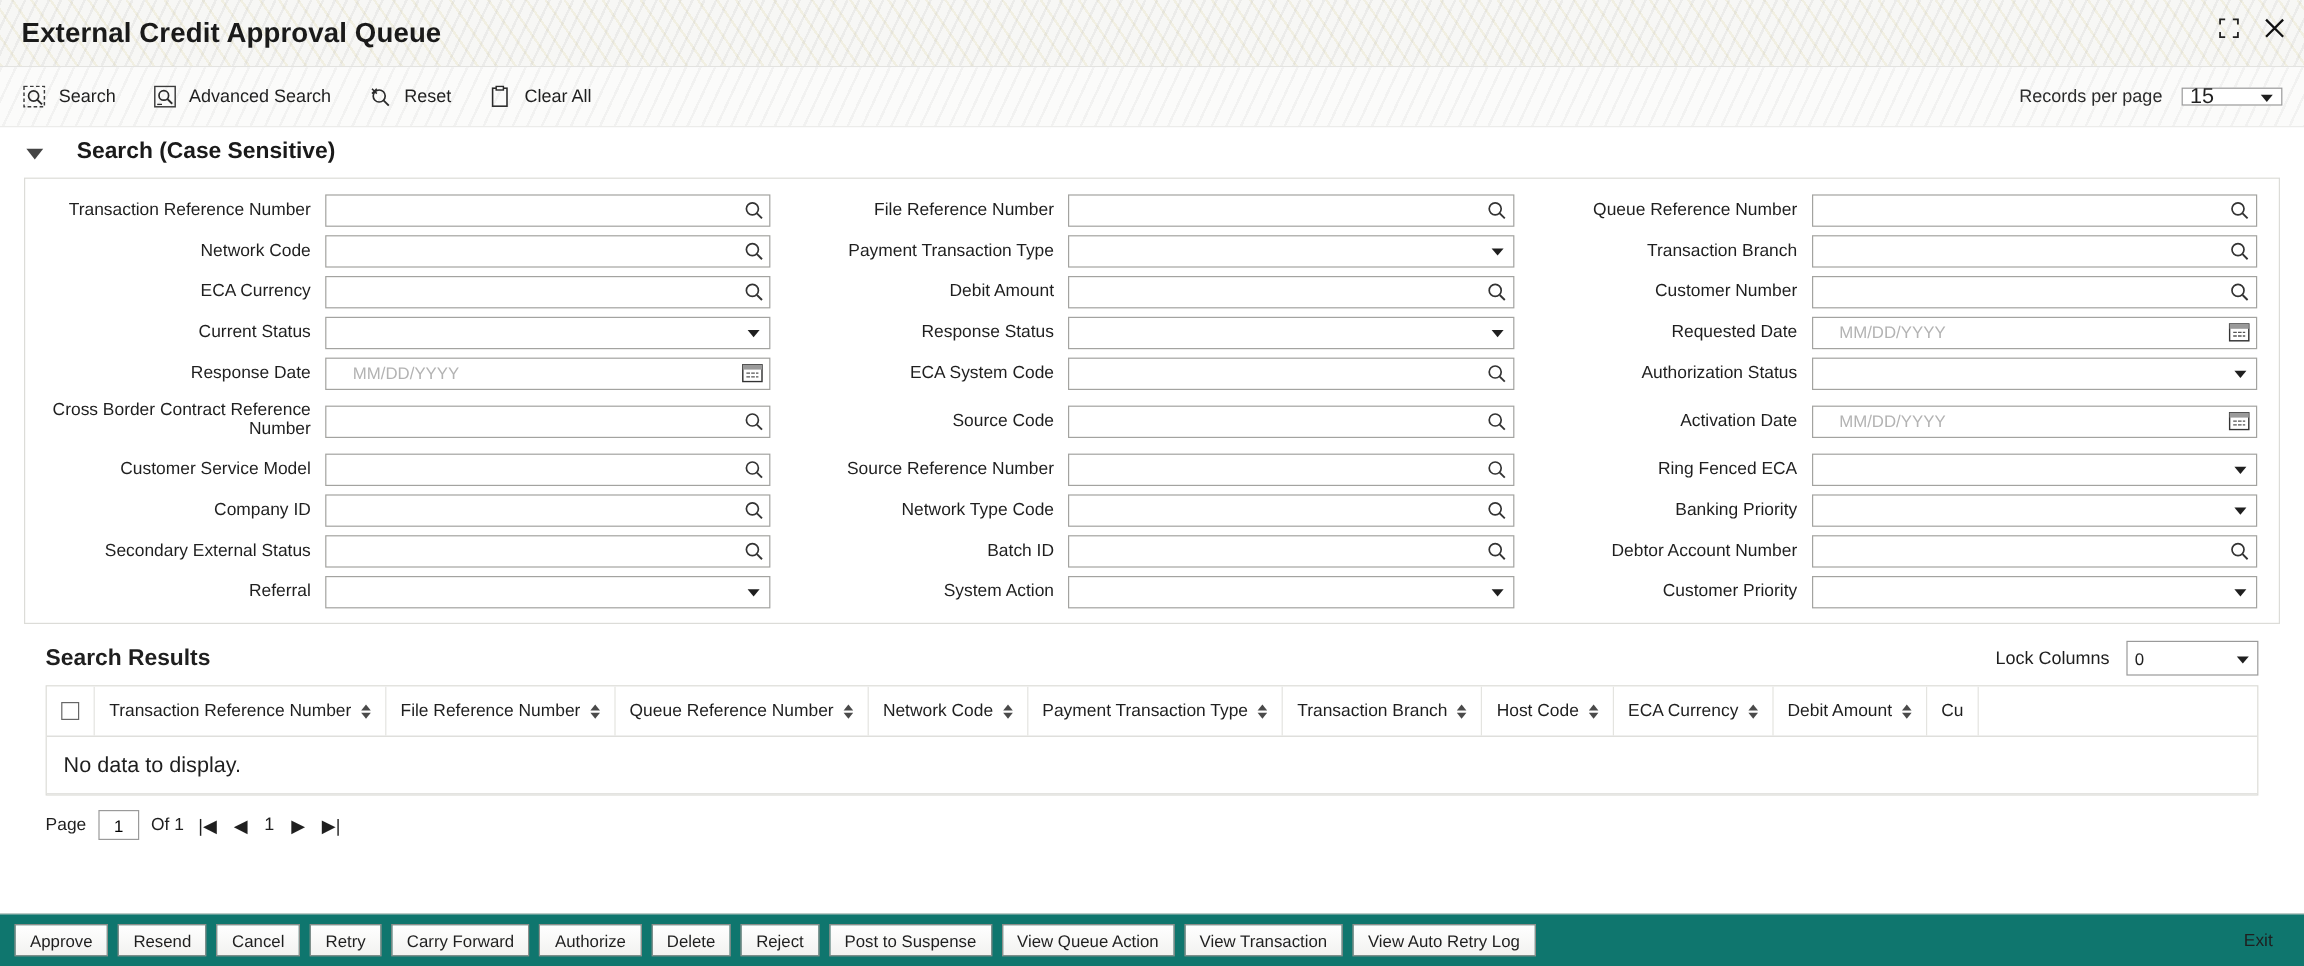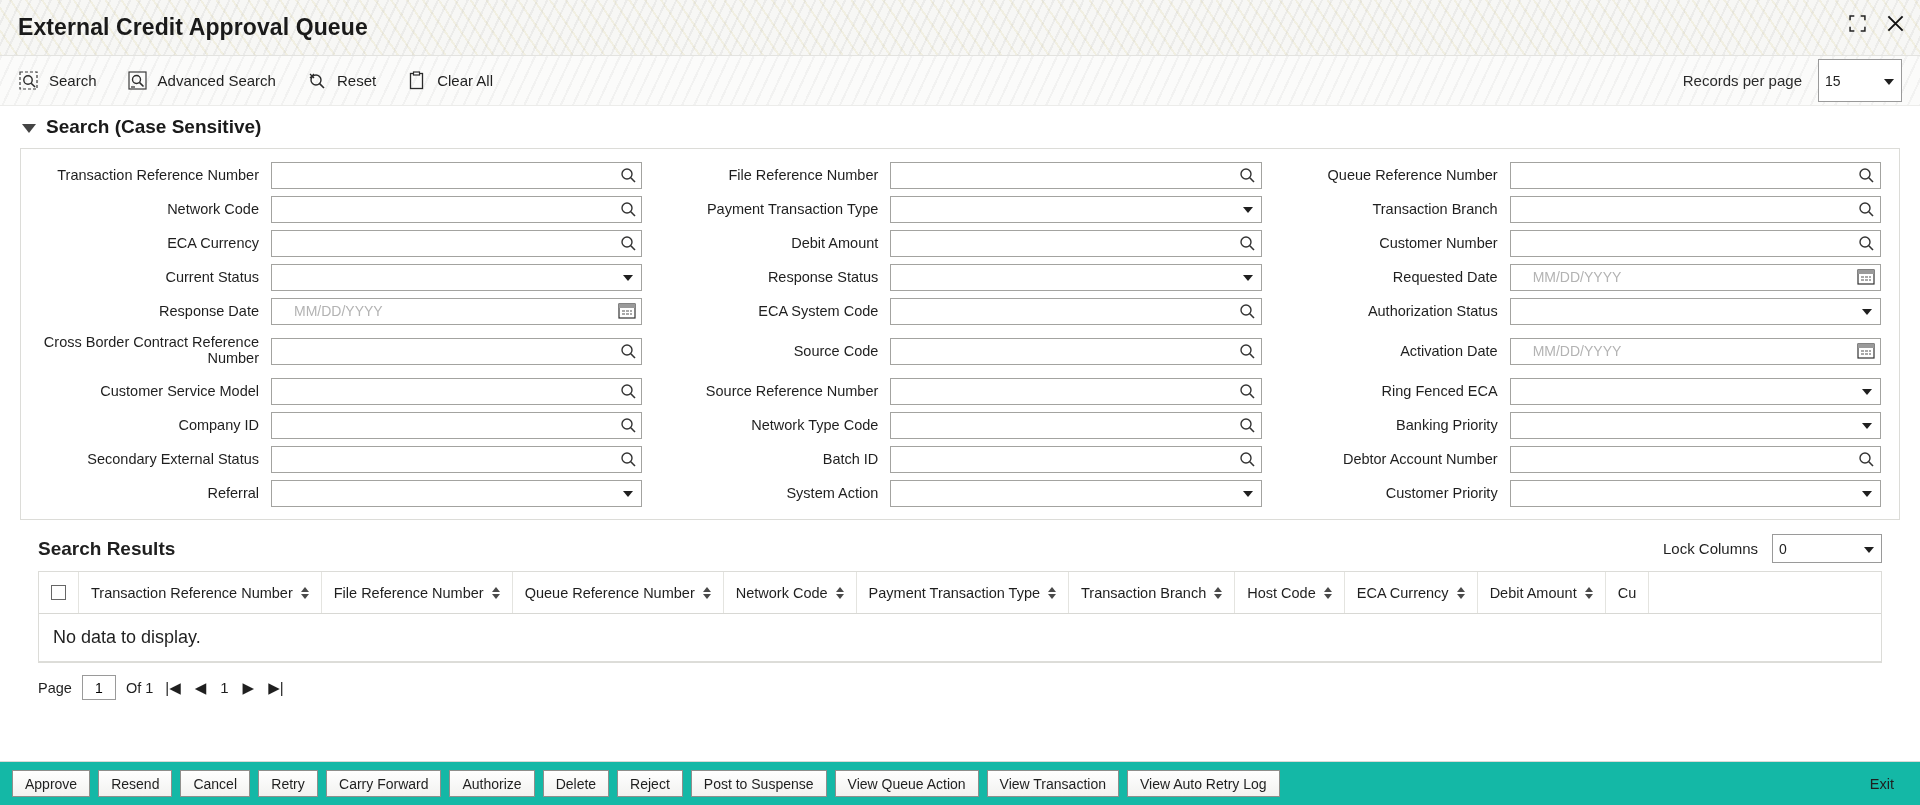--- a/index.html
+++ b/index.html
@@ -89,45 +89,45 @@
   }
   .tb-right {
     margin-left: auto;
     display: flex;
     align-items: center;
     gap: 16px;
     position: relative;
   }
   .rpp-label { font-size: 15px; color: #2b2b2b; }
   .rpp-select {
-    width: 84px; height: 43px;
+    width: 84px; height: 15px;
     border: 1px solid #9a9a9a;
     background: #fff;
     display: flex;
     align-items: center;
     padding: 0 6px;
-    font-size: 14px;
+    font-size: 18px;
     position: relative;
     cursor: pointer;
   }
   .caret {
     position: absolute;
     right: 7px; top: 50%;
     margin-top: -2px;
     width: 0; height: 0;
     border-left: 5px solid transparent;
     border-right: 5px solid transparent;
     border-top: 6px solid #1f1f1f;
   }
 
   
   .section-head {
     display: flex;
     align-items: center;
-    gap: 10px;
+    gap: 28px;
     padding: 10px 22px 6px 22px;
     font-size: 19px;
     font-weight: bold;
     color: #1a1a1a;
   }
   .chevron-down {
     width: 0; height: 0;
     border-left: 7px solid transparent;
     border-right: 7px solid transparent;
     border-top: 9px solid #444;
@@ -315,21 +315,21 @@
     padding: 0 2px;
     user-select: none;
   }
 
   
   .footer {
     position: absolute;
     left: 0; right: 0; bottom: 0;
     height: 44px;
     border-top: 1px solid #dadad6;
-    background: #14b8a6;
+    background: #0f766e;
     display: flex;
     align-items: center;
     padding: 0 12px;
     gap: 8px;
   }
   .fbtn {
     height: 27px;
     min-width: 60px;
     padding: 0 12px;
     border: 1px solid #8f8f8c;

